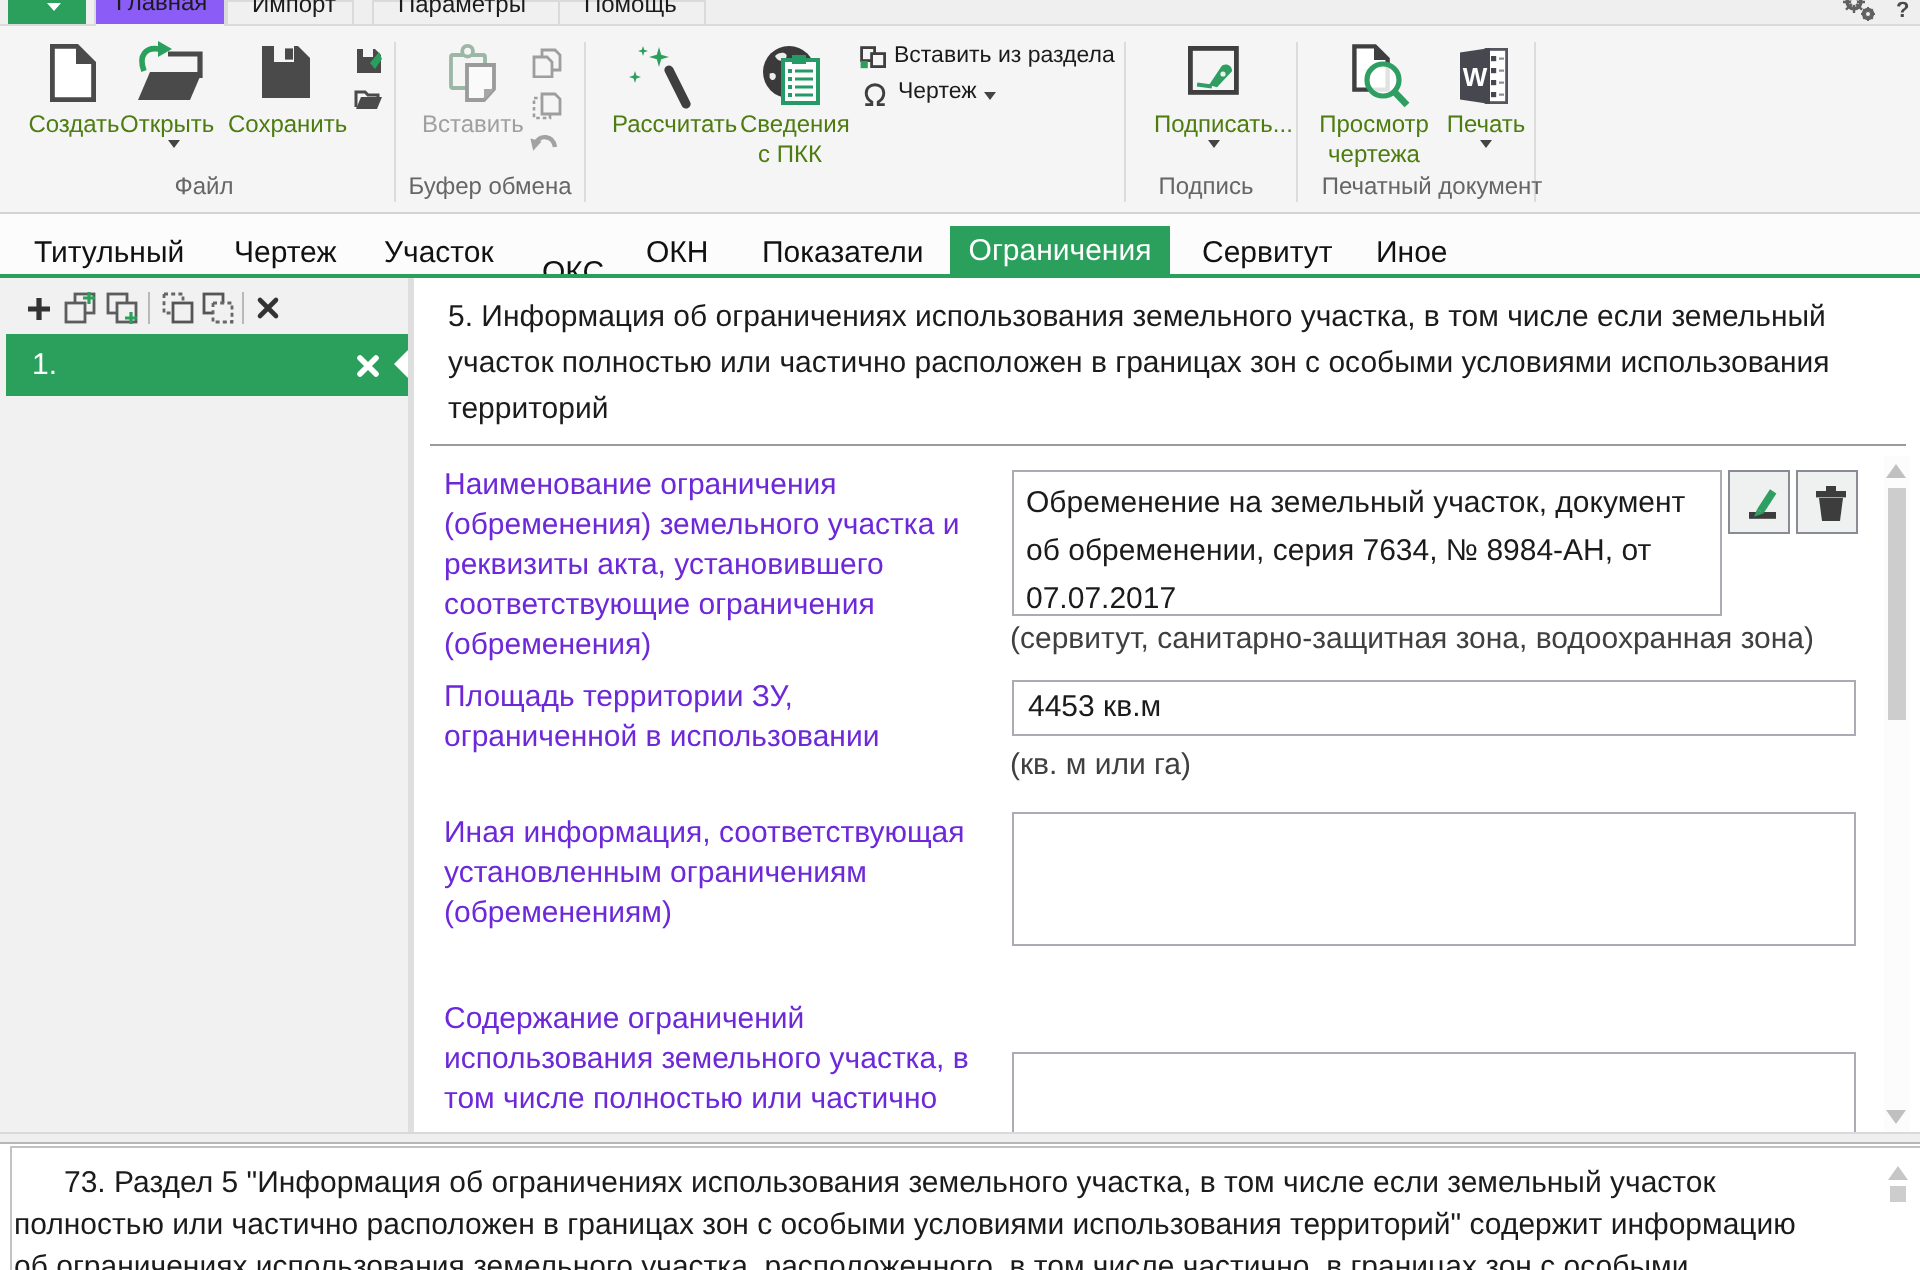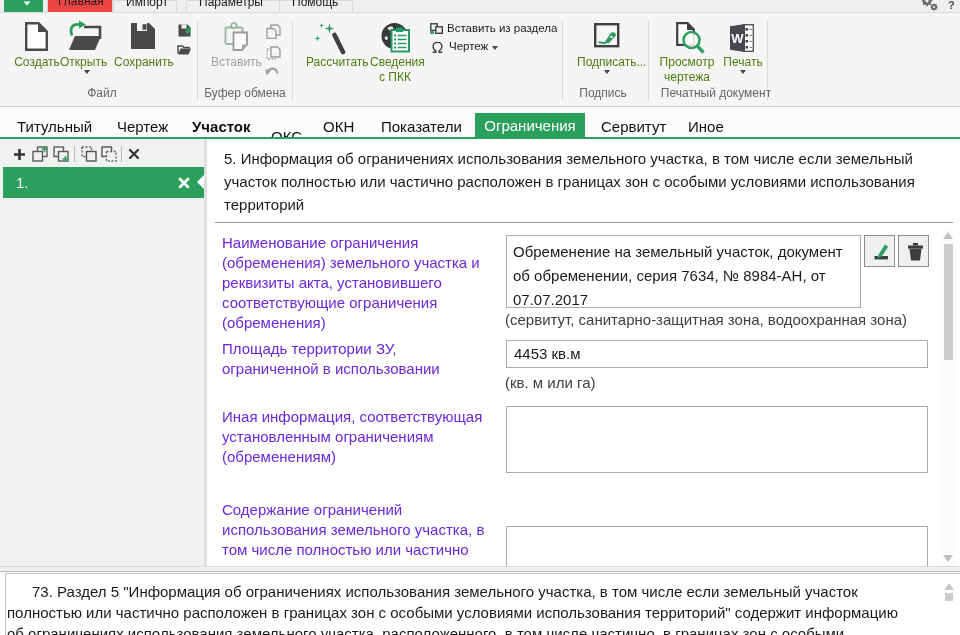--- a/index.html
+++ b/index.html
@@ -3,21 +3,21 @@
 <style>
 html,body{margin:0;padding:0;}
 body{width:960px;height:635px;overflow:hidden;font-family:"Liberation Sans",sans-serif;background:#fff;position:relative;}
 .abs{position:absolute;}
 
 #topbar{left:0;top:0;width:960px;height:13px;background:#f0eff0;}
 #appbtn{left:4px;top:0;width:39px;height:13px;background:#2aa05c;}
 
 .toptab{top:0;height:13px;font-size:12px;color:#1b1b1b;}
 .toptab span{position:absolute;top:-6px;white-space:nowrap;}
-#tabHome{left:47px;width:64px;background:#ef4444;border-left:1px solid #dadada;border-right:1px solid #dadada;}
+#tabHome{left:47px;width:64px;background:#8b5cf6;border-left:1px solid #dadada;border-right:1px solid #dadada;}
 .toptab.gray{background:#f1f0f1;border:1px solid #dbd9da;border-bottom:none;}
 #topline{left:0;top:12px;width:960px;height:1px;background:#dadada;}
 
 #ribbon{left:0;top:13px;width:960px;height:93px;background:#f5f5f6;}
 #ribbonborder{left:0;top:106px;width:960px;height:1px;background:#d4d3d4;}
 .rsep{top:21px;width:1px;height:80px;background:#dddcdd;}
 .glabel{top:87px;font-size:12px;line-height:13px;color:#666;text-align:center;}
 .blabel{font-size:12px;line-height:15px;color:#4d7c0f;text-align:center;white-space:nowrap;}
 .blabel.dis{color:#a0a0a0;}
 .small-lbl{font-size:11.5px;color:#1b1b1b;white-space:nowrap;}
@@ -218,21 +218,21 @@
 <circle cx="6" cy="1" r="1.5" fill="#f0eff0"></circle>
 <circle cx="13" cy="7" r="2.3" fill="none" stroke="#616161" stroke-width="1.6"></circle>
 <path d="M13 3.5 L13 10.5 M9.5 7 L16.5 7 M10.6 4.6 L15.4 9.4 M15.4 4.6 L10.6 9.4" stroke="#616161" stroke-width="1"></path>
 <circle cx="13" cy="7" r="1" fill="#f0eff0"></circle>
 <text x="27" y="8.5" font-size="11" font-weight="bold" fill="#4a4a4a" font-family="Liberation Sans">?</text>
 </svg>
 
 <div class="abs" id="sectrow"></div>
 <div class="abs stab" style="left:17px;">Титульный</div>
 <div class="abs stab" style="left:117px;">Чертеж</div>
-<div class="abs stab" style="left:192px;font-weight:bold;">Участок</div>
+<div class="abs stab" style="left:192px;">Участок</div>
 <div class="abs stab" style="left:271px;margin-top:10px;">ОКС</div>
 <div class="abs stab" style="left:323px;">ОКН</div>
 <div class="abs stab" style="left:381px;">Показатели</div>
 <div class="abs" id="stabsel">Ограничения</div>
 <div class="abs stab" style="left:601px;">Сервитут</div>
 <div class="abs stab" style="left:688px;">Иное</div>
 <div class="abs" id="greenline"></div>
 
 <div class="abs" id="leftpanel"></div>
 <div class="abs" id="leftborder"></div>

